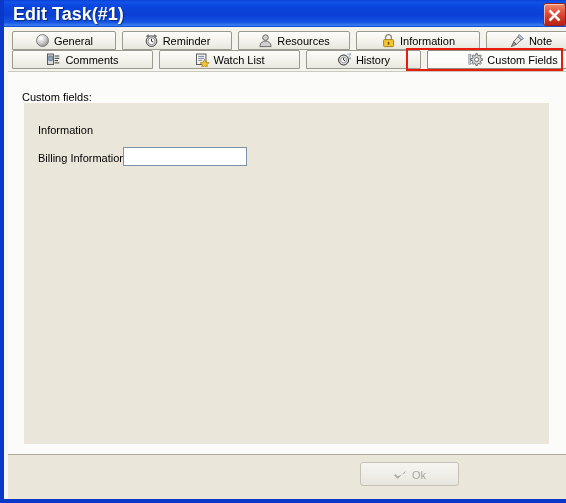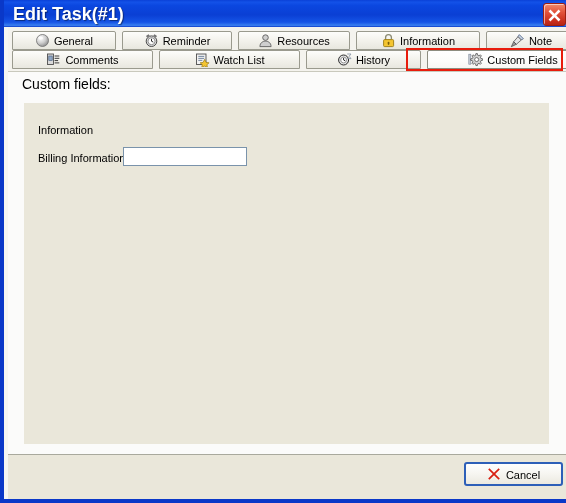--- a/index.html
+++ b/index.html
@@ -135,22 +135,22 @@
     width: 558px;
     height: 384px;
     box-sizing: border-box;
     background: #fbfbfa;
     border-top: 1px solid #c9c9bd;
     border-bottom: 1px solid #a9a99d;
   }
   .section-label {
     position: absolute;
     left: 14px;
-    top: 4px;
-    font-size: 14px;
+    top: 19px;
+    font-size: 11px;
     color: #000;
     white-space: nowrap;
   }
   .groupbox {
     position: absolute;
     left: 16px;
     top: 31px;
     width: 525px;
     height: 341px;
     background: #eae7da;
@@ -412,24 +412,24 @@
 
       <div class="textbox">
         <input type="text" placeholder="" style="">
       </div>
 
     </div>
   </div>
 
   <div class="footer">
 
-
-    <div class="btn btn-cancel">
+    <div class="btn btn-ok">
       <span class="bicon">
         <svg width="14" height="14" viewBox="0 0 14 14">
-          <path d="M2.4 1.2 L7 5.8 L11.6 1.2 L12.8 2.4 L8.2 7 L12.8 11.6 L11.6 12.8 L7 8.2 L2.4 12.8 L1.2 11.6 L5.8 7 L1.2 2.4 Z" fill="#d81f12"></path>
+          <path d="M1 7.2 L4.6 10.8 L13 2.6 L11.6 5.2 L4.6 8.6 L2.6 6.2 Z" fill="#a8a59b"></path>
         </svg>
-      </span><span class="blabel">Cancel</span>
+      </span><span class="blabel">Ok</span>
     </div>
 
+
   </div>
 
 </div>
 
 </body></html>

